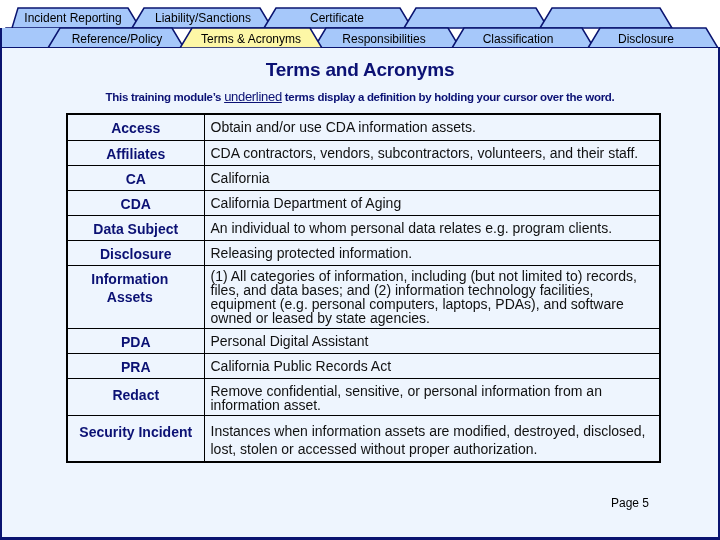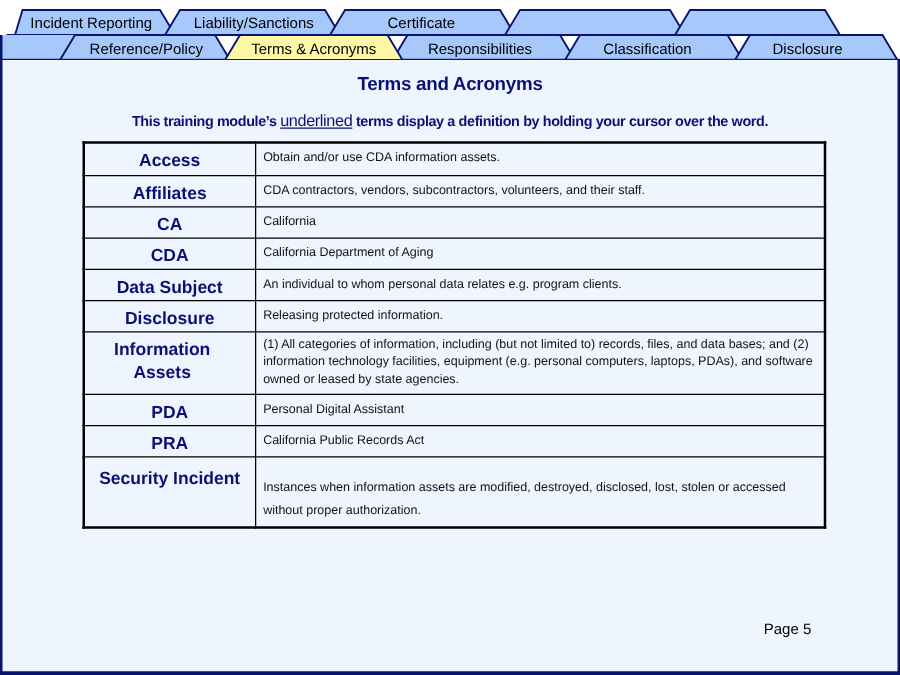--- a/index.html
+++ b/index.html
@@ -14,39 +14,39 @@
     transform: translateX(-50%); line-height: 14px;
   }
 
   #panel {
     position: absolute; left: 0; top: 48px; width: 720px; height: 492px;
     background: #eef5fe; border-left: 2px solid #0a1470; border-right: 2px solid #0a1470;
     border-bottom: 3px solid #0a1470;
   }
   #page-title {
     position: absolute; left: 0; top: 59px; width: 720px; text-align: center;
-    font-size: 15px; font-weight: bold; color: #0b1174; letter-spacing: -0.2px;
+    font-size: 19px; font-weight: bold; color: #0b1174; letter-spacing: -0.2px;
   }
   #instruction {
     position: absolute; left: 0; top: 89px; width: 720px; text-align: center;
     font-size: 11.5px; font-weight: bold; color: #0b1174; white-space: nowrap; letter-spacing: -0.3px;
   }
   #instruction .ul { text-decoration: underline; font-size: 13px; font-weight: normal; color: #0b1174; }
 
   #terms-table {
     position: absolute; left: 66px; top: 113px; width: 595px;
     border: 2px solid #000; border-collapse: collapse; background: #eef5fe;
   }
   #terms-table td { border: 1px solid #000; vertical-align: top; }
   #terms-table td.term {
     width: 137px; text-align: center; font-weight: bold; font-size: 14px; color: #0b1174;
     padding-top: 4px; line-height: 18px;
   }
   #terms-table td.def {
-    font-size: 10px; color: #111; padding: 5px 6px 3px 6px; line-height: 14px;
+    font-size: 14px; color: #111; padding: 5px 6px 3px 6px; line-height: 14px;
   }
 
   #page-number {
     position: absolute; left: 611px; top: 496px; font-size: 12px; color: #000;
   }
 </style>
 </head>
 <body>
 
 <div id="tabs">
@@ -127,20 +127,24 @@
       <td class="def" style="padding-top:3px;">(1) All categories of information, including (but not limited to) records, files, and data bases; and (2) information technology facilities, equipment (e.g. personal computers, laptops, PDAs), and software owned or leased by state agencies.</td>
     </tr>
     <tr style="height:25px;">
       <td class="term">PDA</td>
       <td class="def">Personal Digital Assistant</td>
     </tr>
     <tr style="height:25px;">
       <td class="term">PRA</td>
       <td class="def">California Public Records Act</td>
     </tr>
+    <tr style="height:33px;">
+      <td class="term" style="padding-top:7px;">Redact</td>
+      <td class="def">Remove confidential, sensitive, or personal information from an information asset.</td>
+    </tr>
     <tr style="height:47px;">
       <td class="term" style="padding-top:7px;">Security Incident</td>
-      <td class="def" style="line-height:18px; padding-top:16px;margin-left:28px;">Instances when information assets are modified, destroyed, disclosed, lost, stolen or accessed without proper authorization.</td>
+      <td class="def" style="line-height:18px; padding-top:6px;margin-left:28px;">Instances when information assets are modified, destroyed, disclosed, lost, stolen or accessed without proper authorization.</td>
     </tr>
   </tbody>
 </table>
 
 <div id="page-number">Page 5</div>
 
 </body></html>

